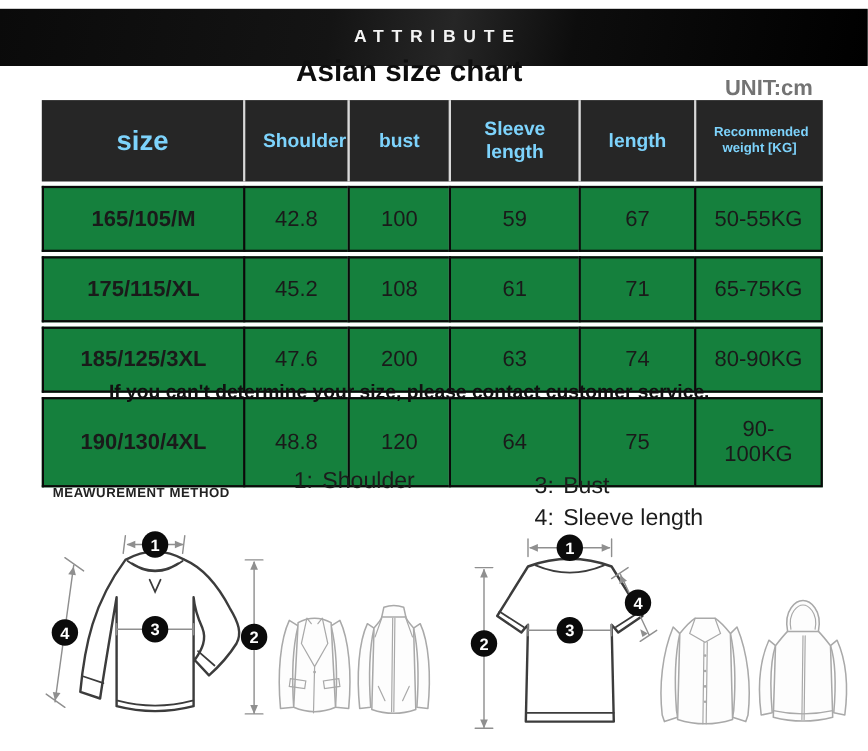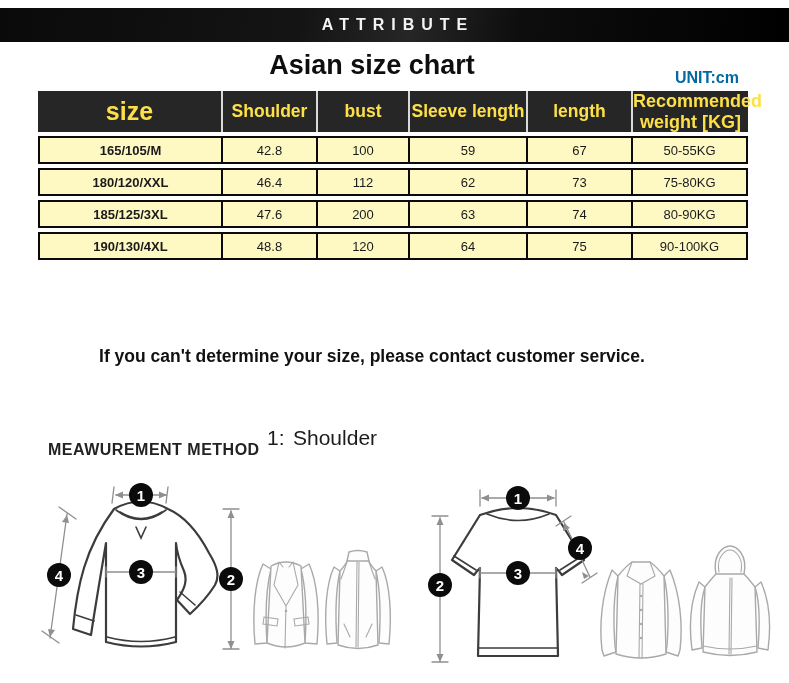--- a/index.html
+++ b/index.html
@@ -2,52 +2,52 @@
 <html><head>
 <meta charset="utf-8">
 <style>
   html,body{margin:0;padding:0;background:#fff;}
   #page{
     position:relative;width:789px;height:683px;background:#ffffff;
     font-family:"Liberation Sans","DejaVu Sans",sans-serif;color:#141414;overflow:hidden;
   }
   
   .banner{
-    position:absolute;left:0;top:8px;width:789px;height:34px;
+    position:absolute;left:0;top:8px;width:789px;height:52px;
     background:linear-gradient(100deg,#0a0a0a 0%,#141414 38%,#262626 52%,#0d0d0d 66%,#000 100%);
     display:flex;align-items:center;justify-content:center;
   }
   .banner span{color:#f4f4f4;font-size:16px;font-weight:600;letter-spacing:7px;padding-left:7px;}
   
   .chart-title{position:absolute;left:0;top:50px;width:744px;text-align:center;
     font-size:27px;font-weight:bold;color:#0e0e0e;}
-  .unit{position:absolute;right:50px;top:69px;font-size:16px;font-weight:bold;color:#0369a1;}
+  .unit{position:absolute;right:50px;top:69px;font-size:20px;font-weight:bold;color:#737373;}
   
   .tablewrap{position:absolute;left:38px;top:87px;width:712px;}
   table.size{border-collapse:separate;border-spacing:0 4px;table-layout:fixed;width:710px;}
   table.size th{
-    background:#262626;color:#fde047;font-weight:bold;font-size:17.5px;
-    height:33px;padding:0;text-align:center;vertical-align:middle;
+    background:#262626;color:#7dd3fc;font-weight:bold;font-size:17.5px;
+    height:33px;padding:16px;text-align:center;vertical-align:middle;
     border-left:2px solid #d9d9d9;
   }
   table.size th:first-child{border-left:none;}
   table.size th.h-size{font-size:25px;}
-  table.size th.h-small{font-size:18px;line-height:1.15;margin-top:39px;}
+  table.size th.h-small{font-size:12px;line-height:1.15;margin-top:39px;}
   table.size td{
-    background:#fef9c3;text-align:center;vertical-align:middle;
-    height:24px;padding:0;font-size:13px;color:#1a1a1a;
+    background:#15803d;text-align:center;vertical-align:middle;
+    height:24px;padding:16px;font-size:20px;color:#1a1a1a;
     border-top:2.5px solid #0a0a0a;border-bottom:2.5px solid #0a0a0a;border-left:2.5px solid #0a0a0a;
   }
   table.size td:last-child{border-right:2.5px solid #0a0a0a;margin-top:20px;}
   table.size td.c-size{font-weight:bold;}
   
   .note{position:absolute;left:0;top:346px;width:744px;text-align:center;
     font-size:17.5px;font-weight:bold;color:#111;}
   
-  .method{position:absolute;left:48px;top:441px;font-size:16px;font-weight:bold;
+  .method{position:absolute;left:48px;top:441px;font-size:12px;font-weight:bold;
     letter-spacing:.5px;color:#222;}
   .legend{position:absolute;font-size:21px;color:#1c1c1c;}
   .legend-a{left:267px;top:423px;}
   .legend-b{left:486px;top:427px;}
   .legend-item{height:29px;line-height:29px;white-space:nowrap;}
   .lnum{display:inline-block;width:26px;}
   .llab{display:inline-block;}
   
   .illus{position:absolute;}
   .illus svg{display:block;}
@@ -96,26 +96,26 @@
       <tbody>
           <tr>
             <td class="c-size">165/105/M</td>
             <td>42.8</td>
             <td>100</td>
             <td>59</td>
             <td>67</td>
             <td>50-55KG</td>
           </tr>
           <tr>
-            <td class="c-size">180/120/XXL</td>
-            <td>46.4</td>
-            <td>112</td>
-            <td>62</td>
-            <td>73</td>
-            <td>75-80KG</td>
+            <td class="c-size">175/115/XL</td>
+            <td>45.2</td>
+            <td>108</td>
+            <td>61</td>
+            <td>71</td>
+            <td>65-75KG</td>
           </tr>
           <tr>
             <td class="c-size">185/125/3XL</td>
             <td>47.6</td>
             <td>200</td>
             <td>63</td>
             <td>74</td>
             <td>80-90KG</td>
           </tr>
           <tr>
@@ -128,20 +128,24 @@
           </tr>
         </tbody>
     </table>
   </div>
 
   <div class="note">If you can't determine your size, please contact customer service.</div>
 
   <div class="method">MEAWUREMENT METHOD</div>
   <div class="legend legend-a">
       <div class="legend-item"><span class="lnum">1:</span><span class="llab">Shoulder</span></div>
+    </div>
+  <div class="legend legend-b">
+      <div class="legend-item"><span class="lnum">3:</span><span class="llab">Bust</span></div>
+      <div class="legend-item"><span class="lnum">4:</span><span class="llab">Sleeve length</span></div>
     </div>
 
   <div class="illus" style="left:35px;top:478px">
     <svg width="212" height="200" viewBox="0 0 212 200">
       <path class="garm" d="M 79,31 Q 106,16 133,31 C 149,38 163,54 174,75 C 182,88 185,98 180,107 C 175,115 165,127 155,136 L 142,122 C 149,112 153,103 149,93 C 145,84 142,76 141,65 L 141,164 Q 106,173 71,164 L 71,65 C 66,95 60,130 56,157 L 38,151 C 42,108 50,70 79,31 Z"></path>
       <path class="det" d="M 81,32 Q 106,51 131,32"></path>
       <path class="det" d="M 85,34 Q 106,47 127,34"></path>
       <path class="det" d="M 101,49 L 106,60 L 111,49"></path>
       <path class="det" d="M 41,137 L 59,143"></path>
       <path class="det" d="M 145,114 L 160,127"></path>

